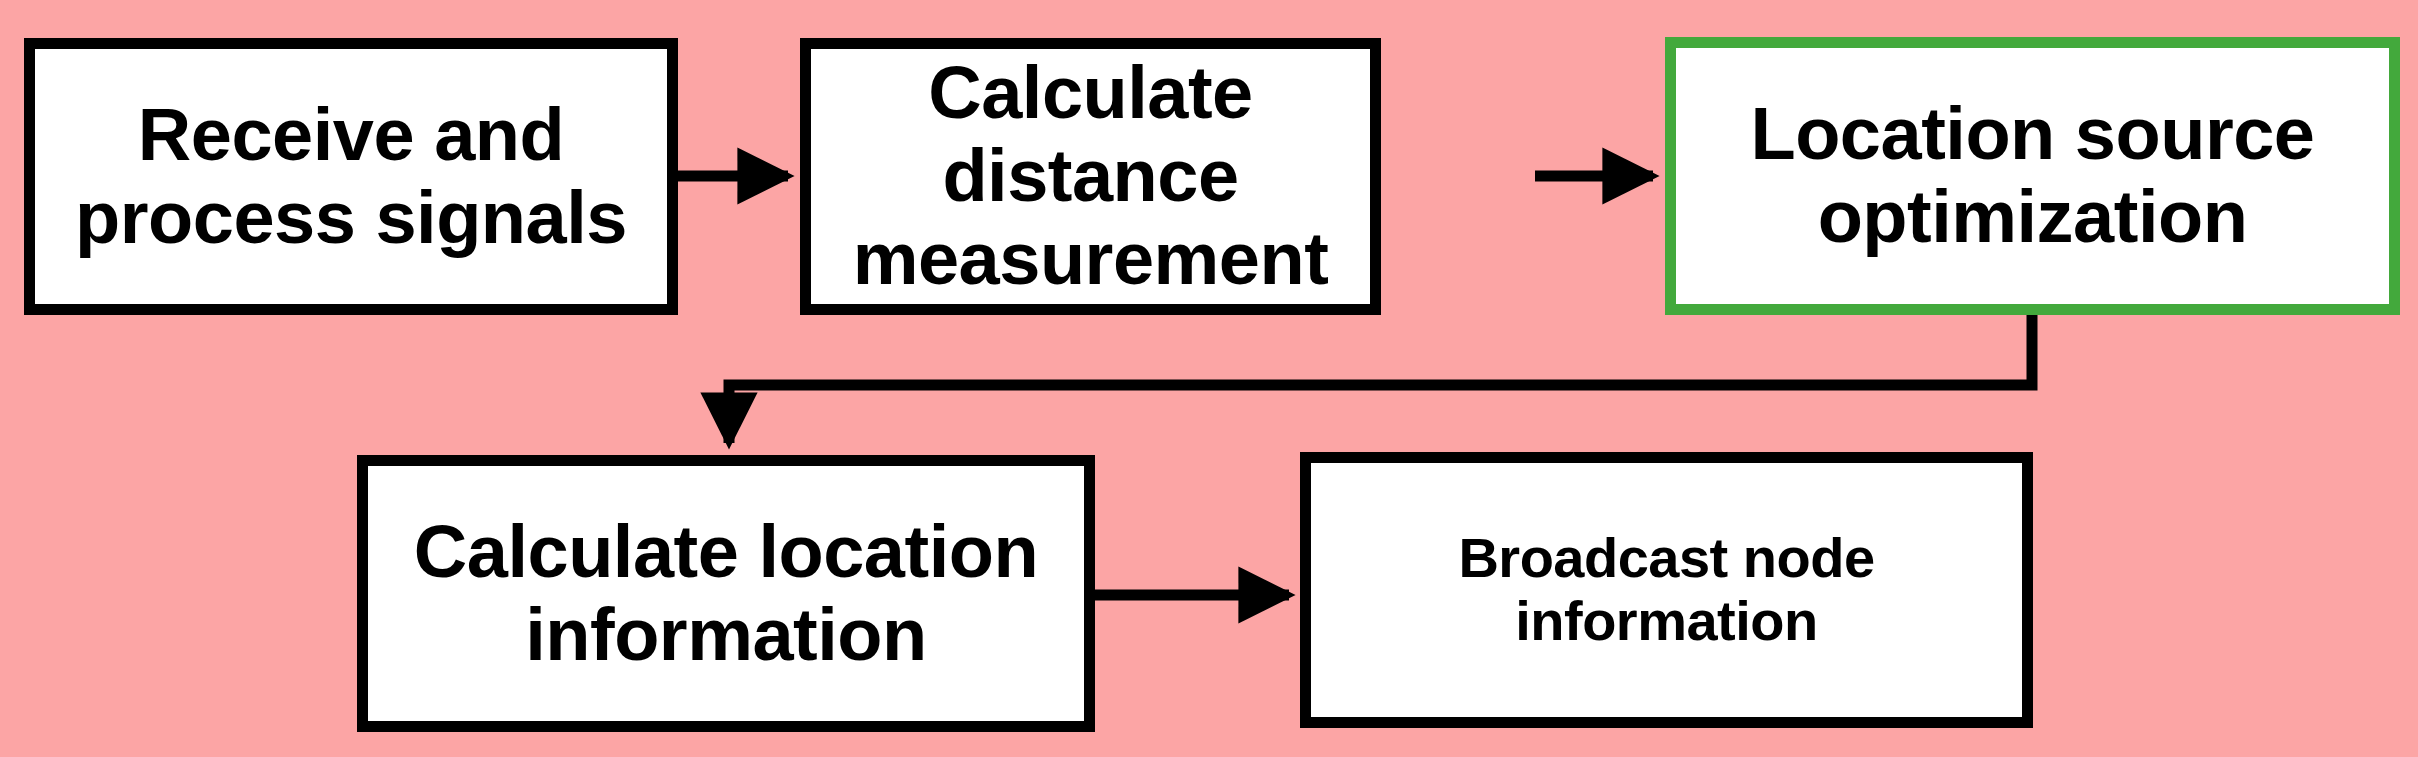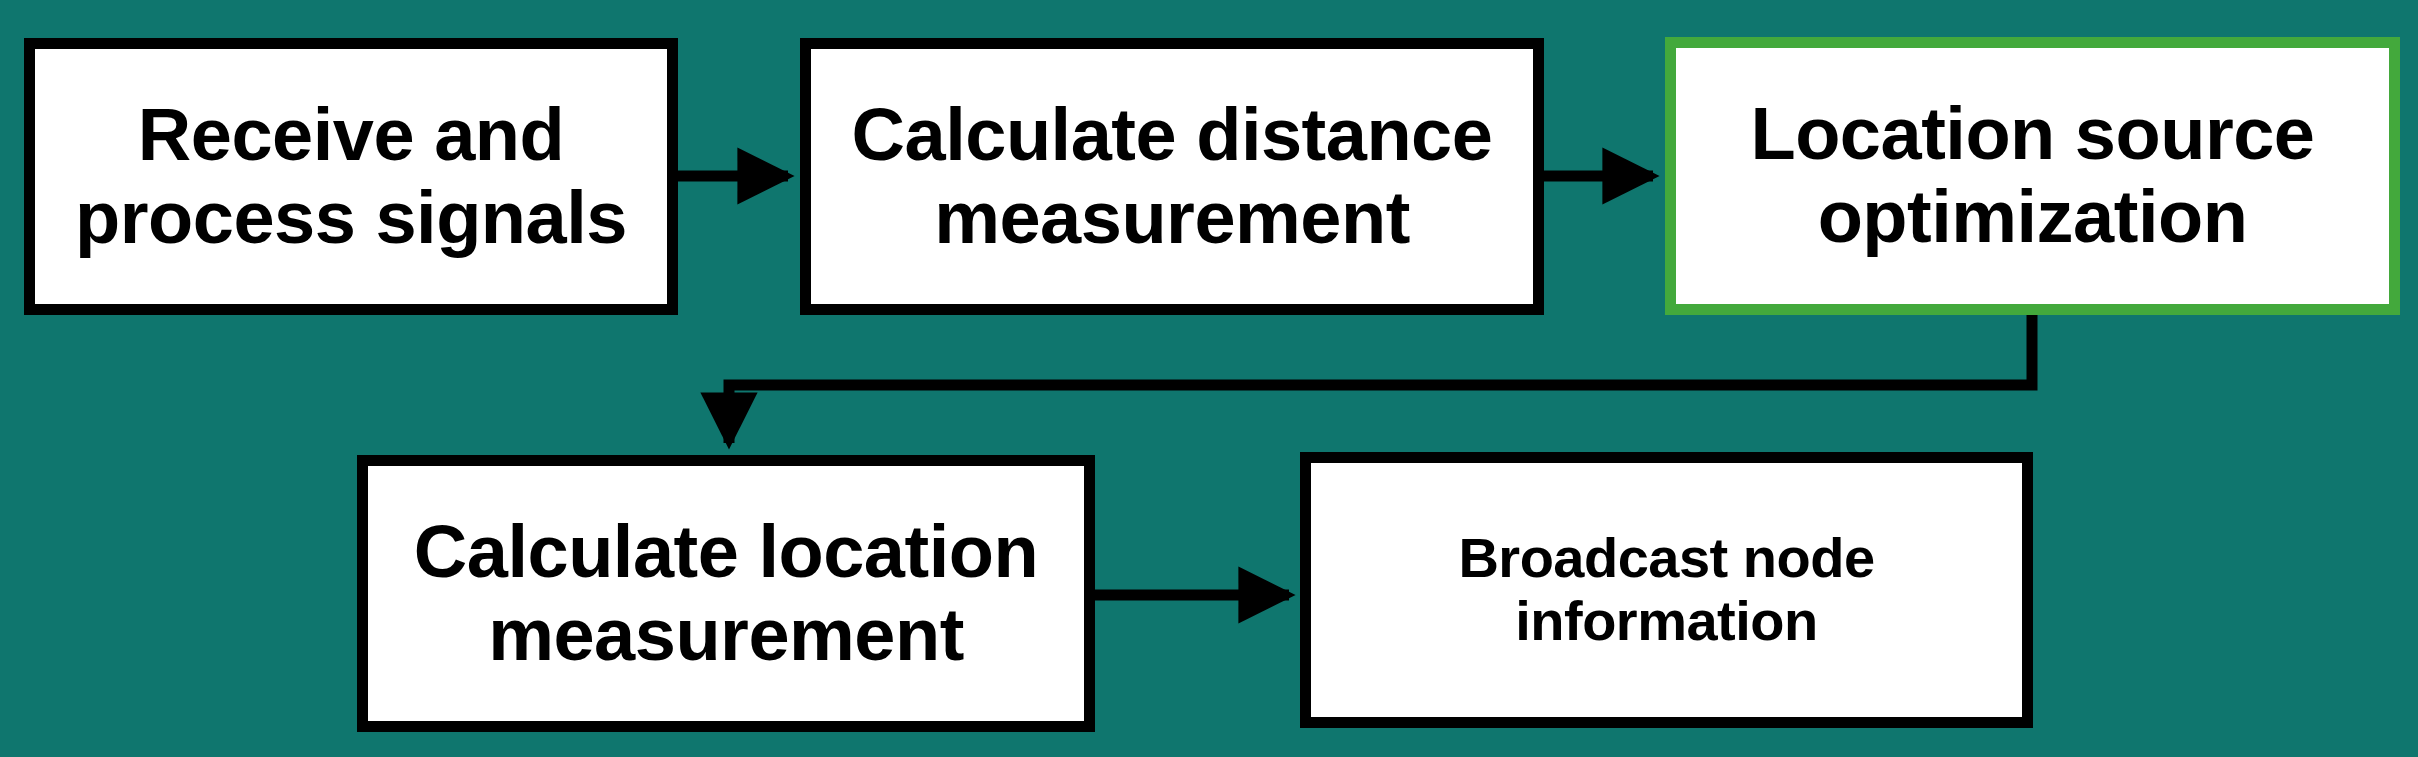--- a/index.html
+++ b/index.html
@@ -4,21 +4,21 @@
 <style>
   html, body {
     margin: 0;
     padding: 0;
     background: #ffffff;
   }
   #flowchart-root {
     position: relative;
     width: 2418px;
     height: 757px;
-    background: #0f766e;
+    background: #fca5a5;
     overflow: hidden;
     font-family: "Liberation Sans", "DejaVu Sans", sans-serif;
   }
   .flow-node {
     position: absolute;
     box-sizing: border-box;
     background: #ffffff;
     display: flex;
     align-items: center;
     justify-content: center;
@@ -66,33 +66,33 @@
     <path d="M 2032 309 L 2032 385 L 729 385 L 729 443" stroke="#000000" stroke-width="11" fill="none" stroke-linejoin="miter" marker-end="url(#arrowhead)"></path>
 
     <path d="M 1095 595 L 1289 595" stroke="#000000" stroke-width="11" fill="none" marker-end="url(#arrowhead)"></path>
   </svg>
 
   <div class="flow-node node-black" style="left:24px; top:38px; width:654px; height:277px;">
     <div class="node-label" style="font-size:74px;">Receive and
 process signals</div>
   </div>
 
-  <div class="flow-node node-black" style="left:800px; top:38px; width:744px; height:277px;">
+  <div class="flow-node node-black" style="left:800px; top:38px; width:581px; height:277px;">
     <div class="node-label" style="font-size:74px;">Calculate distance
 measurement</div>
   </div>
 
   <div class="flow-node node-green" style="left:1665px; top:37px; width:735px; height:278px;justify-content:center;">
     <div class="node-label" style="font-size:74px;">Location source
 optimization</div>
   </div>
 
   <div class="flow-node node-black" style="left:357px; top:455px; width:738px; height:277px;">
     <div class="node-label" style="font-size:74px;">Calculate location
-measurement</div>
+information</div>
   </div>
 
   <div class="flow-node node-black" style="left:1300px; top:452px; width:733px; height:276px;">
     <div class="node-label" style="font-size:56px;">Broadcast node
 information</div>
   </div>
 
 </div>
 
 </body></html>

